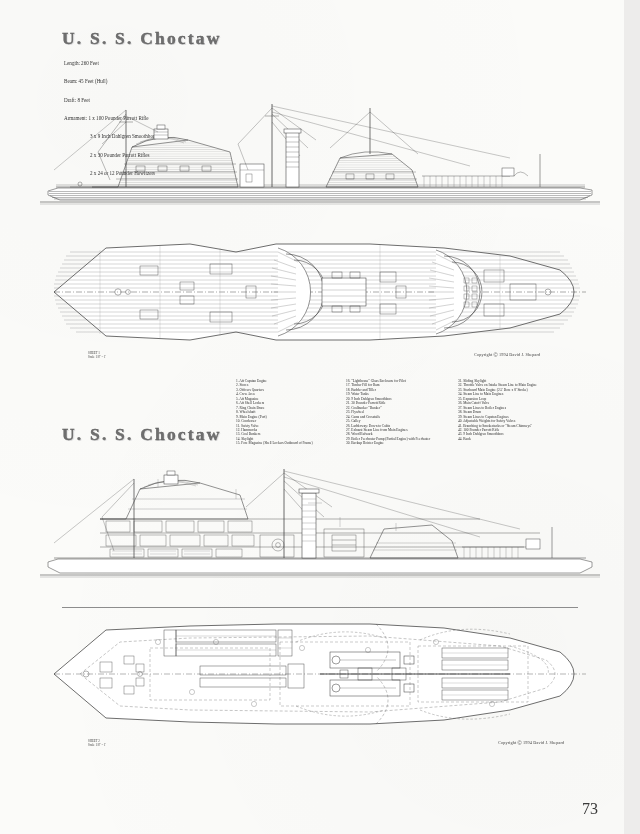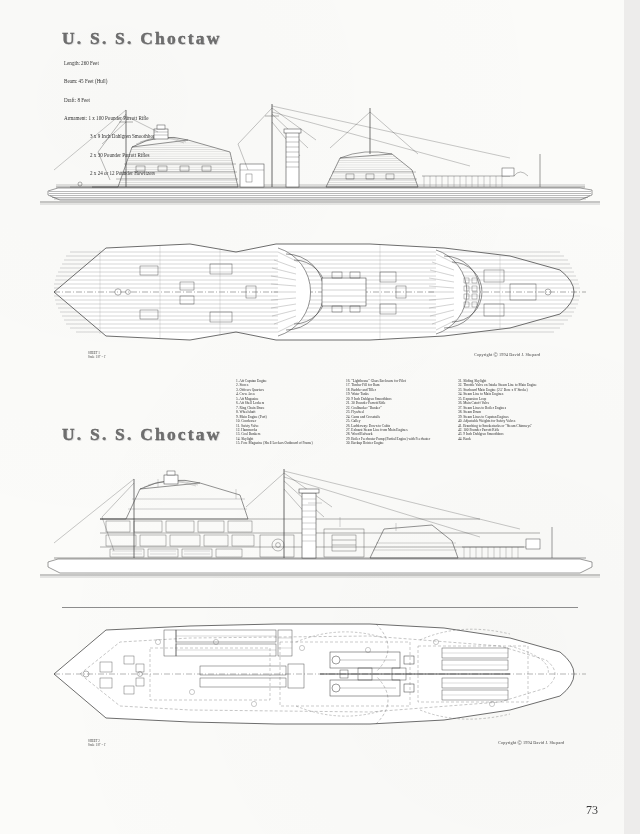--- a/index.html
+++ b/index.html
@@ -27,21 +27,21 @@
   .legend .col{position:absolute;top:0;}
   .legend .c1{left:0;width:108px;}
   .legend .c2{left:110px;width:114px;}
   .legend .c3{left:222px;width:140px;}
   .legend li{list-style:none;white-space:nowrap;overflow:hidden;}
   .legend ol{margin:0;padding:0;}
   
   .copyright{position:absolute;font-size:4.2px;color:#3b3b3b;letter-spacing:0.15px;}
   #copy-top{left:474px;top:352px;}
   #copy-bottom{left:498px;top:740px;}
-  #page-number{position:absolute;right:26px;bottom:16px;font-size:12px;color:#3a3a3a;text-align:center;}
+  #page-number{position:absolute;right:26px;bottom:16px;font-size:16px;color:#3a3a3a;text-align:center;}
   .scalebar-note{position:absolute;font-size:3.1px;line-height:3.6px;color:#3d3d3d;white-space:pre;}
   #scale-note-1{left:88px;top:352px;}
   #scale-note-2{left:88px;top:740px;}
   
   .dwg{position:absolute;}
   .dwg svg{display:block;}
   .divider{position:absolute;left:62px;width:516px;height:0;border-top:0.6px solid #8d8d8d;}
   #divider-mid{top:607px;}
 </style>
 </head>

